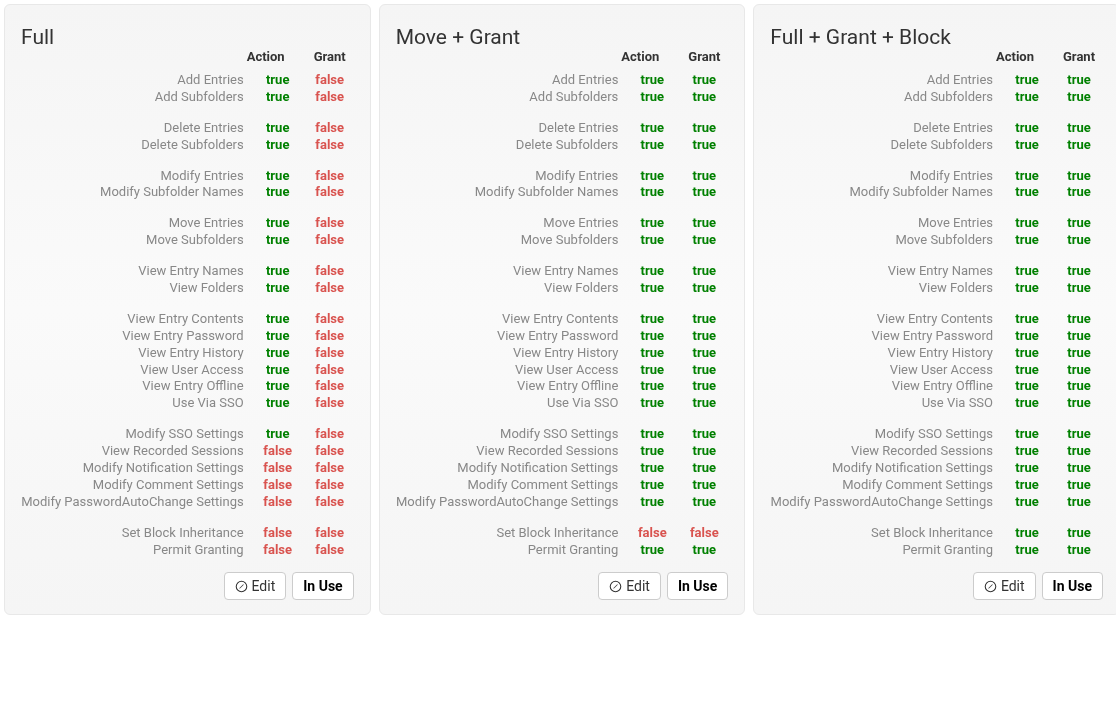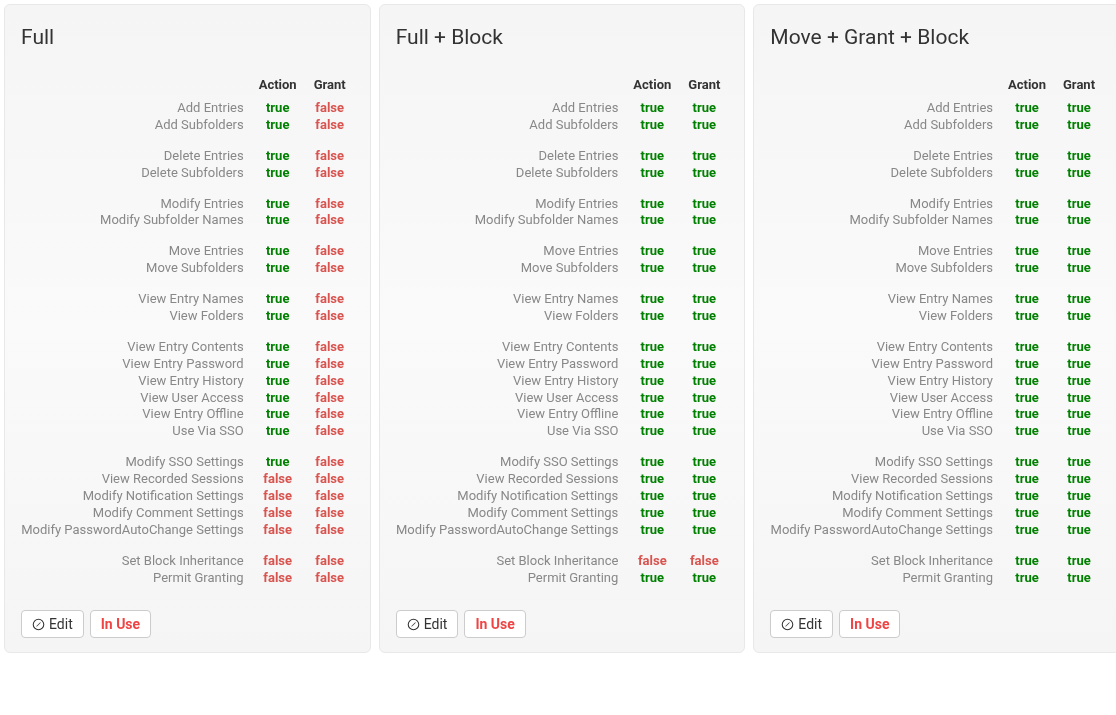--- a/index.html
+++ b/index.html
@@ -23,29 +23,28 @@
       border: 1px solid #e8e8e8;
       border-radius: 6px;
       padding: 20px 16px 14px 16px;
       display: flex;
       flex-direction: column;
     }
     .card-title {
       font-size: 21px;
       font-weight: 400;
       color: #333;
-      margin-bottom: 28px;
     }
     .perm-table {
       width: 100%;
     }
     .perm-header {
       display: grid;
       grid-template-columns: 1fr 48px 48px;
-      gap: 4px;
+      gap: 16px;
       margin-bottom: 8px;
     }
     .perm-header .col-label {
       font-size: 13px;
       font-weight: 700;
       color: #333;
       text-align: center;
     }
     .perm-header .col-label.action {
       text-align: center;
@@ -75,41 +74,40 @@
     }
     .val.true {
       color: #008000;
     }
     .val.false {
       color: #d9534f;
       text-align: center;
     }
     .card-footer {
       display: flex;
-      justify-content: flex-start;
+      justify-content: flex-end;
       gap: 6px;
-      margin-top: 10px;
     }
     .btn {
       display: inline-flex;
       align-items: center;
       gap: 4px;
       padding: 5px 10px;
       border: 1px solid #ccc;
       border-radius: 4px;
       background: #fff;
       font-size: 14px;
       cursor: pointer;
       font-family: inherit;
     }
     .btn-edit {
       color: #333;
     }
     .btn-inuse {
-      color: #ef4444;
+      color: #000000;
       font-weight: 700;
     }
     .icon-pencil {
       display: inline-block;
       width: 13px;
       height: 13px;
     }
     .icon-pencil svg {
       width: 100%;
       height: 100%;
@@ -267,21 +265,21 @@
               <circle cx="8" cy="8" r="6.5"></circle>
               <path d="M10.2 5.2 L5.8 9.6 L5.2 10.8 L6.4 10.2 L10.8 5.8 Z" fill="currentColor" stroke="none"></path>
             </svg>
           </span>
           <span>Edit</span>
         </button>
         <button class="btn btn-inuse">In Use</button>
       </div>
     </div>
     <div class="card">
-      <div class="card-title">Full + Block</div>
+      <div class="card-title">Move + Grant</div>
       <div class="perm-table">
         <div class="perm-header">
           <div></div>
           <div class="col-label action">Action</div>
           <div class="col-label grant">Grant</div>
         </div>
         <div class="perm-group">
           <div class="perm-row">
             <div class="perm-label">Add Entries</div>
             <div class="val true">true</div>
@@ -420,21 +418,21 @@
               <circle cx="8" cy="8" r="6.5"></circle>
               <path d="M10.2 5.2 L5.8 9.6 L5.2 10.8 L6.4 10.2 L10.8 5.8 Z" fill="currentColor" stroke="none"></path>
             </svg>
           </span>
           <span>Edit</span>
         </button>
         <button class="btn btn-inuse">In Use</button>
       </div>
     </div>
     <div class="card">
-      <div class="card-title">Move + Grant + Block</div>
+      <div class="card-title">Full + Grant + Block</div>
       <div class="perm-table">
         <div class="perm-header">
           <div></div>
           <div class="col-label action">Action</div>
           <div class="col-label grant">Grant</div>
         </div>
         <div class="perm-group">
           <div class="perm-row">
             <div class="perm-label">Add Entries</div>
             <div class="val true">true</div>

